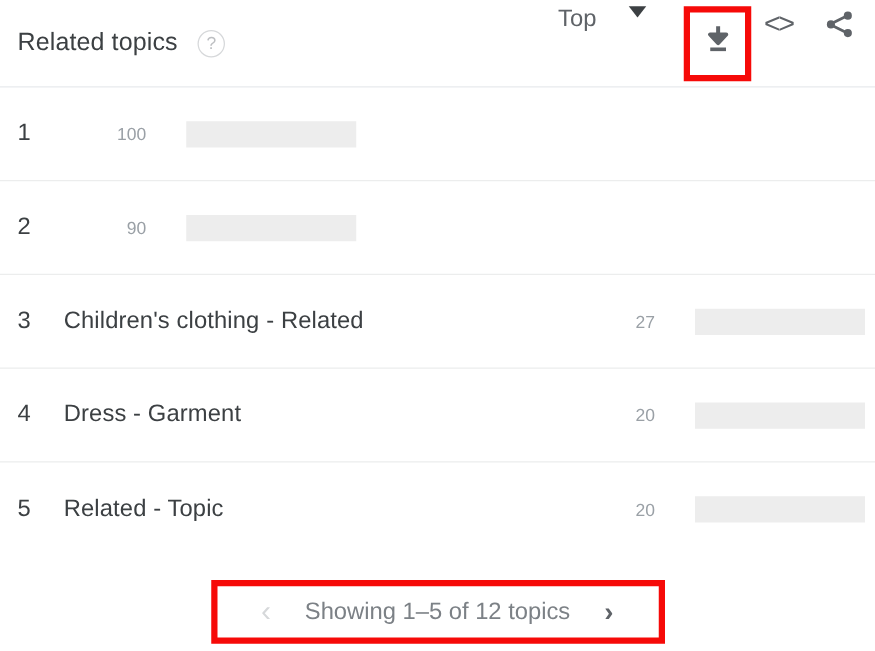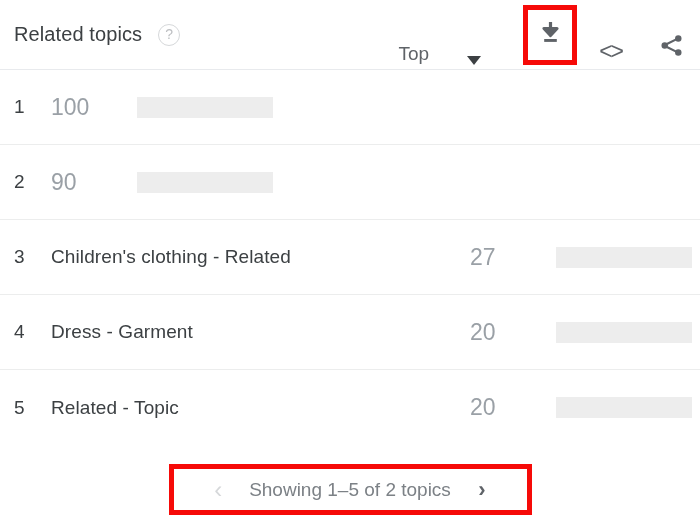--- a/index.html
+++ b/index.html
@@ -39,22 +39,22 @@
     color:#bdbfc2;
     font-size:14px;
     line-height:19px;
     text-align:center;
     flex:0 0 auto;
     font-family:"Liberation Sans", sans-serif;
   }
   .header-spacer { flex:1 1 auto; }
   .header-tools {
     display:flex;
-    align-items:flex-end;
-    gap:16px;
+    align-items:flex-start;
+    gap:4px;
   }
   .sort-label {
     font-size:19px;
     color:#5f6368;
     margin-right:22px;
     white-space:nowrap;
   }
   .caret {
     width:0; height:0;
     border-left:7px solid transparent;
@@ -109,25 +109,25 @@
     flex:1 1 auto;
     font-size:19px;
     color:#3c4043;
     letter-spacing:0.1px;
     white-space:nowrap;
     overflow:hidden;
     text-overflow:ellipsis;
   }
   .value {
     width:66px;
-    text-align:left;
-    font-size:23px;
+    text-align:right;
+    font-size:14px;
     color:#9aa0a6;
     flex:0 0 auto;
-    margin-right:20px;
+    margin-right:32px;
   }
   .track {
     width:136px;
     height:21px;
     background:#ededed;
     flex:0 0 auto;
     position:relative;
   }
   .fill {
     height:100%;
@@ -252,19 +252,19 @@
       <span class="track">
         <span class="fill" style="width:20%"></span>
       </span>
     </div>
 
   </div>
 
   <div class="footer">
     <div class="pager">
       <span class="chev prev">‹</span>
-      <span class="pager-text">Showing 1–5 of 2 topics</span>
+      <span class="pager-text">Showing 1–5 of 12 topics</span>
       <span class="chev next">›</span>
       <span class="redbox"></span>
     </div>
   </div>
 
 </div>
 
 </body></html>

